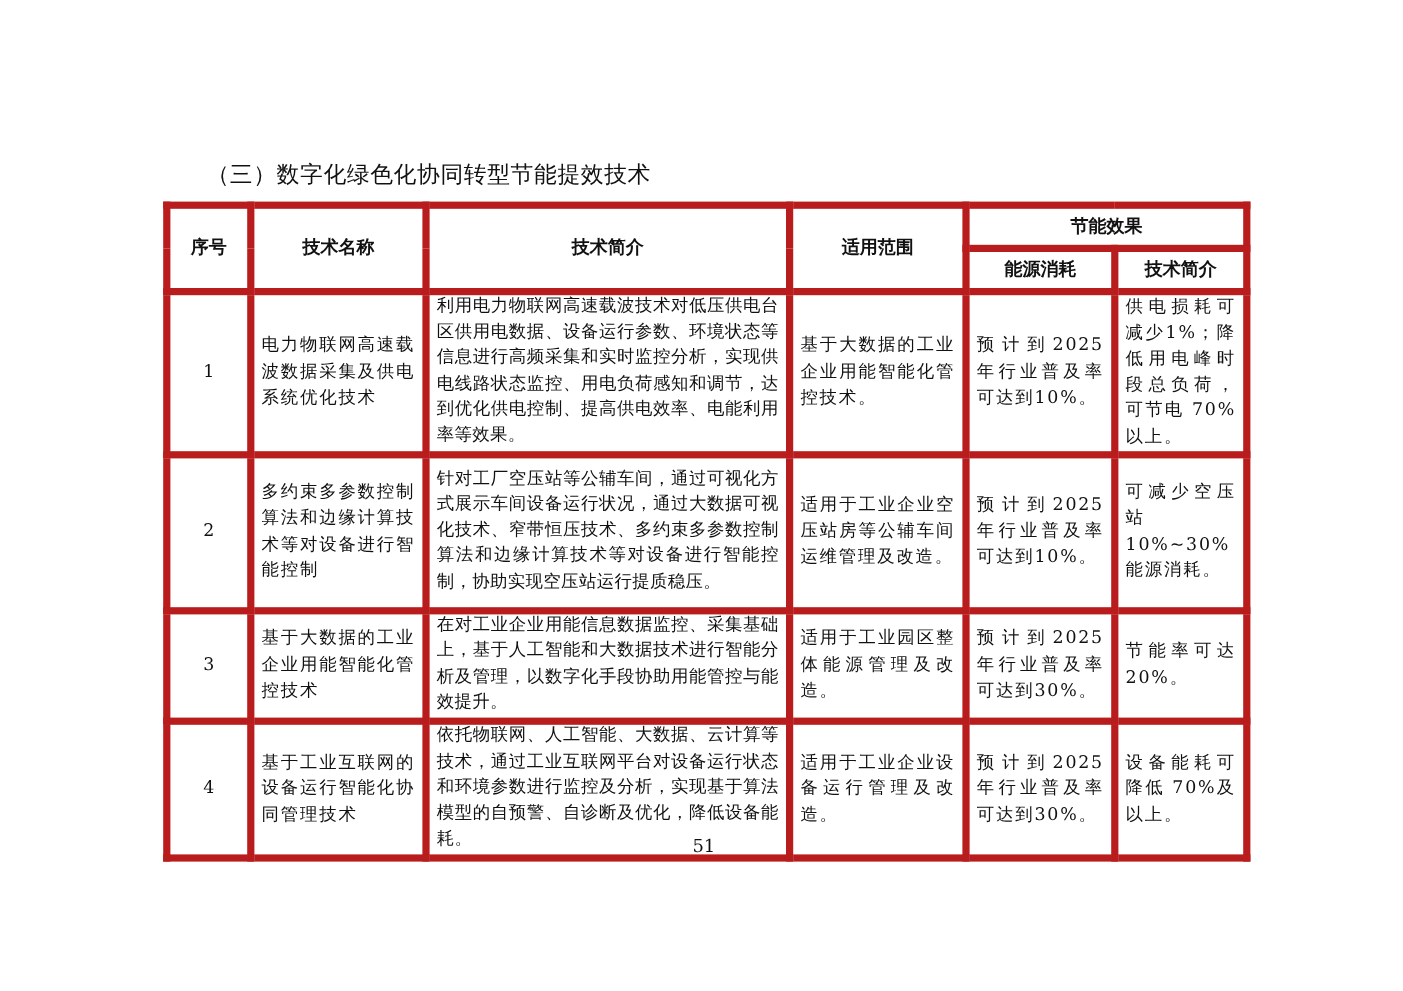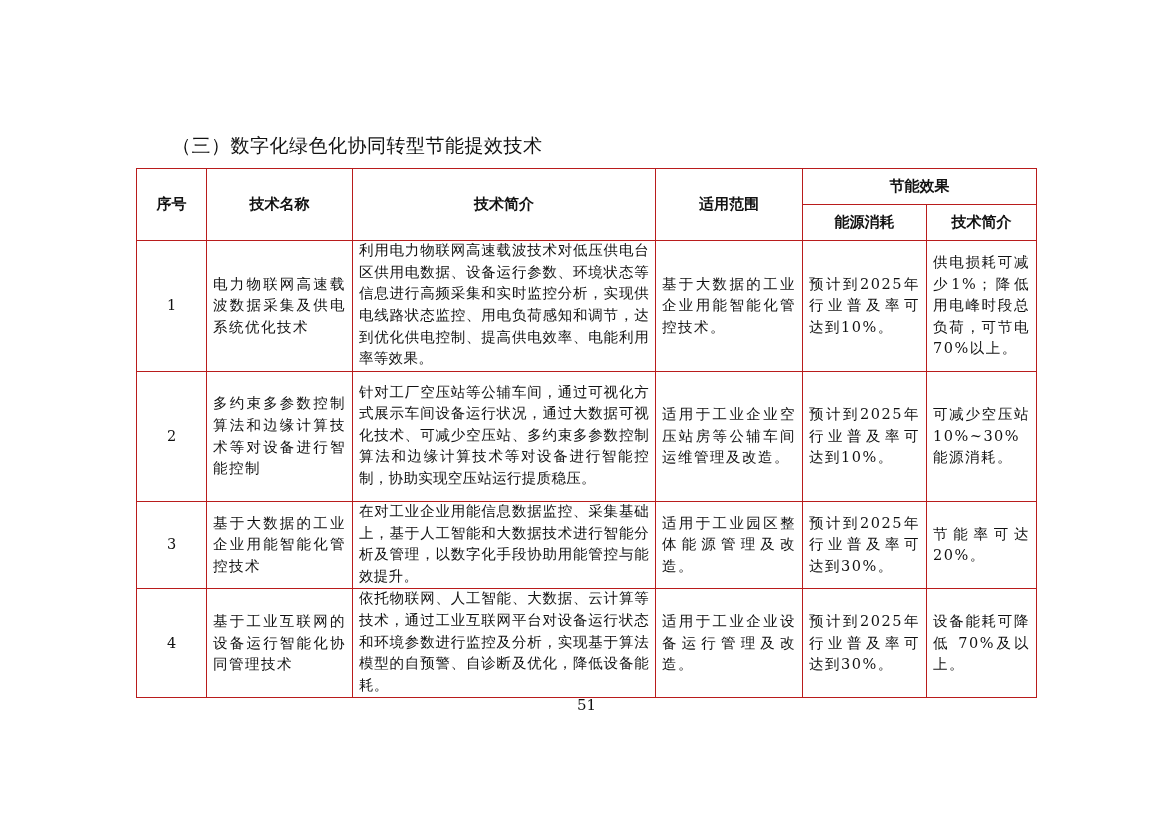--- a/index.html
+++ b/index.html
@@ -11,21 +11,21 @@
   .section-title {
     position: absolute; left: 137px; top: 133px;
     font-family: "DejaVu Sans", "Liberation Sans", sans-serif;
     font-size: 19px; letter-spacing: 0.5px; color: #111; margin-left: 35px;
   }
   table.tech {
     position: absolute; left: 136px; top: 168px;
     width: 900px; border-collapse: collapse; table-layout: fixed;
   }
   table.tech td, table.tech th {
-    border: 1px solid #b91c1c;
+    border: 6px solid #b91c1c;
     padding: 0 6px;
     font-size: 14.5px; line-height: 21.6px;
     vertical-align: middle;
   }
   table.tech th {
     font-family: "DejaVu Sans", "Liberation Sans", sans-serif;
     font-weight: bold; font-size: 15px; text-align: center;
   }
   .c-no { text-align: center; }
   .c-just { text-align: justify; text-align-last: left; letter-spacing: 1.5px; }
@@ -67,21 +67,21 @@
     <td class="c-no">1</td>
     <td class="c-just">电力物联网高速载波数据采集及供电系统优化技术</td>
     <td class="c-desc">利用电力物联网高速载波技术对低压供电台区供用电数据、设备运行参数、环境状态等信息进行高频采集和实时监控分析，实现供电线路状态监控、用电负荷感知和调节，达到优化供电控制、提高供电效率、电能利用率等效果。</td>
     <td class="c-just">基于大数据的工业企业用能智能化管控技术。</td>
     <td class="c-just">预计到2025年行业普及率可达到10%。</td>
     <td class="c-just">供电损耗可减少1%；降低用电峰时段总负荷，可节电 70%以上。</td>
   </tr>
   <tr style="height:130px">
     <td class="c-no">2</td>
     <td class="c-just">多约束多参数控制算法和边缘计算技术等对设备进行智能控制</td>
-    <td class="c-desc">针对工厂空压站等公辅车间，通过可视化方式展示车间设备运行状况，通过大数据可视化技术、可减少空压站、多约束多参数控制算法和边缘计算技术等对设备进行智能控制，协助实现空压站运行提质稳压。</td>
+    <td class="c-desc">针对工厂空压站等公辅车间，通过可视化方式展示车间设备运行状况，通过大数据可视化技术、窄带恒压技术、多约束多参数控制算法和边缘计算技术等对设备进行智能控制，协助实现空压站运行提质稳压。</td>
     <td class="c-just">适用于工业企业空压站房等公辅车间运维管理及改造。</td>
     <td class="c-just">预计到2025年行业普及率可达到10%。</td>
     <td class="c-just">可减少空压站 10%~30%能源消耗。</td>
   </tr>
   <tr style="height:87px">
     <td class="c-no">3</td>
     <td class="c-just">基于大数据的工业企业用能智能化管控技术</td>
     <td class="c-desc">在对工业企业用能信息数据监控、采集基础上，基于人工智能和大数据技术进行智能分析及管理，以数字化手段协助用能管控与能效提升。</td>
     <td class="c-just">适用于工业园区整体能源管理及改造。</td>
     <td class="c-just">预计到2025年行业普及率可达到30%。</td>

